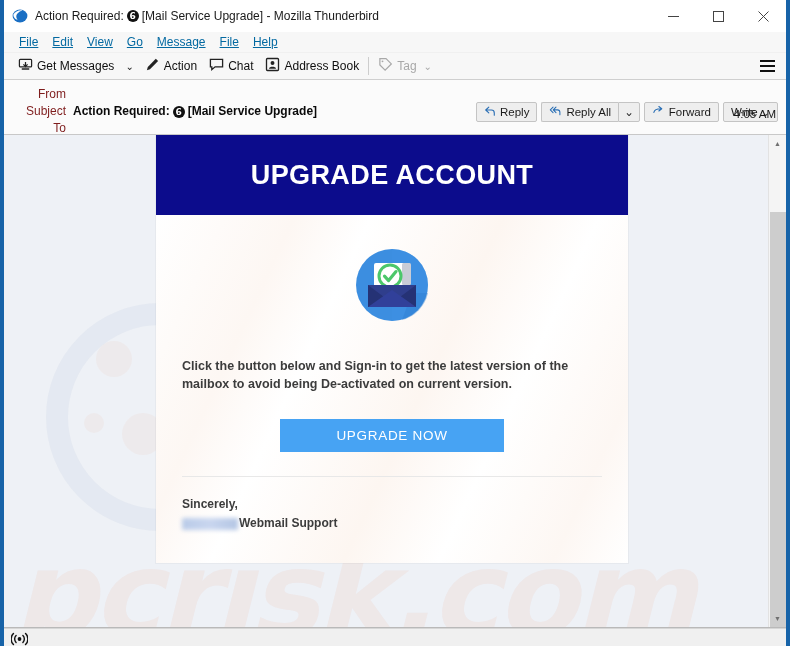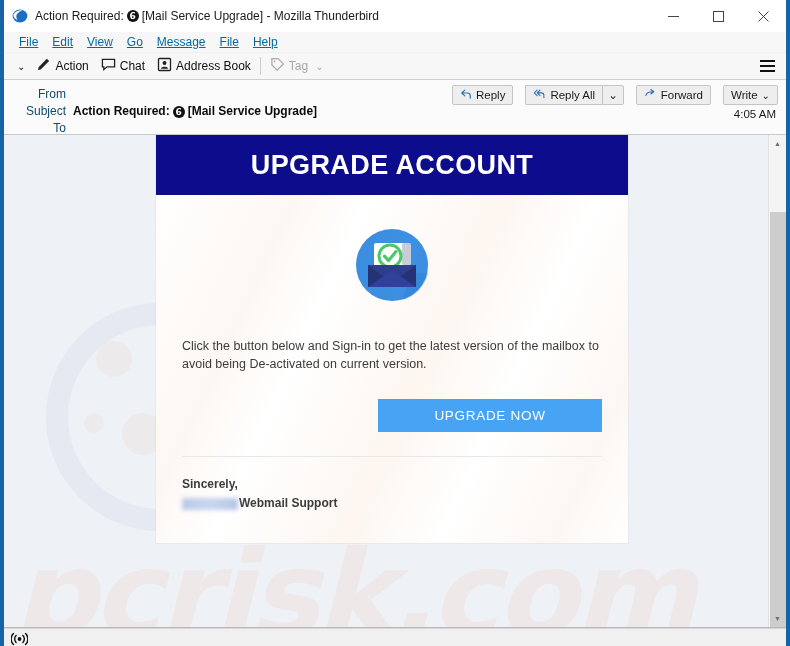--- a/index.html
+++ b/index.html
@@ -159,39 +159,39 @@
   }
   .hdr-row {
     display: flex;
     align-items: baseline;
     font-size: 12px;
     line-height: 17px;
   }
   .hdr-label {
     width: 52px;
     text-align: right;
-    color: #0c4a6e;
+    color: #7f1d1d;
     padding-right: 7px;
     flex: 0 0 auto;
     font-size: 12px;
   }
   .hdr-value {
     color: #0a0a0a;
     font-weight: bold;
     font-size: 12px;
     display: flex;
     align-items: center;
   }
   .hdr-actions {
     position: absolute;
     right: 8px;
-    top: 5px;
-    display: flex;
-    align-items: center;
-    gap: 12px;
+    top: 22px;
+    display: flex;
+    align-items: center;
+    gap: 4px;
   }
   .act-btn {
     display: flex;
     align-items: center;
     gap: 4px;
     background: #eeeeee;
     border: 1px solid #c4c4c4;
     border-radius: 2px;
     font-size: 11.5px;
     color: #1a1a1a;
@@ -299,21 +299,21 @@
     position: absolute;
     left: 152px;
     top: 0;
     width: 472px;
     background: #ffffff;
     box-shadow: 0 0 0 1px rgba(0,0,0,0.03);
     z-index: 2;
   }
   .mail-banner {
     background: #0c0c8c;
-    height: 60px;
+    height: 80px;
     display: flex;
     align-items: center;
     justify-content: center;
   }
   .mail-banner h1 {
     margin: 0;
     font-size: 27px;
     font-weight: bold;
     color: #ffffff;
     letter-spacing: 0.4px;
@@ -335,21 +335,21 @@
     justify-content: center;
     margin: 6px 0 26px 0;
   }
   .mail-p {
     font-size: 12.5px;
     color: #4c4c4c;
     line-height: 18px;
     margin: 0 0 14px 0;
   }
   .mail-p.bold {
-    font-weight: normal;
+    font-weight: bold;
     color: #3c3c3c;
   }
   .greeting {
     font-size: 12.5px;
     font-weight: bold;
     color: #1e1e1e;
     margin: 0 0 20px 0;
     display: flex;
     align-items: center;
     gap: 6px;
@@ -362,21 +362,21 @@
     background: linear-gradient(90deg,#dedede,#cfcfcf,#e2e2e2);
     filter: blur(2px);
   }
   .redacted.blue {
     background: linear-gradient(90deg,#b9cbe8,#c9d6ef,#b4c6e4);
     width: 56px;
     height: 12px;
   }
   .btn-wrap {
     display: flex;
-    justify-content: flex-end;
+    justify-content: center;
     margin: 26px 0 24px 0;
   }
   .upgrade-btn {
     background: #47a3f3;
     color: #ffffff;
     font-size: 13.5px;
     letter-spacing: 0.7px;
     padding: 0 18px;
     height: 33px;
     min-width: 224px;
@@ -455,20 +455,30 @@
     <div class="menu-item"><u>File</u></div>
     <div class="menu-item"><u>Edit</u></div>
     <div class="menu-item"><u>View</u></div>
     <div class="menu-item"><u>Go</u></div>
     <div class="menu-item"><u>Message</u></div>
     <div class="menu-item"><u>File</u></div>
     <div class="menu-item"><u>Help</u></div>
   </div>
 
   <div class="toolbar">
+    <div class="tbar-btn">
+      <span>
+        <svg width="15" height="15" viewBox="0 0 16 16">
+          <rect x="1.5" y="2.5" width="13" height="8" rx="1" fill="none" stroke="#222" stroke-width="1.3"></rect>
+          <path d="M8 5.2 L8 9.8 M5.8 7.8 L8 10.2 L10.2 7.8" stroke="#222" stroke-width="1.3" fill="none"></path>
+          <rect x="4" y="12" width="8" height="1.6" fill="#222"></rect>
+        </svg>
+      </span>
+      <span>Get Messages</span>
+    </div>
     <div class="tbar-caret">⌄</div>
     <div class="tbar-btn">
       <span>
         <svg width="15" height="15" viewBox="0 0 16 16">
           <path d="M11.5 1.8 L14 4.3 L5.3 13 L2 14 L3 10.7 Z" fill="#222"></path>
         </svg>
       </span>
       <span>Action</span>
     </div>
     <div class="tbar-btn">

